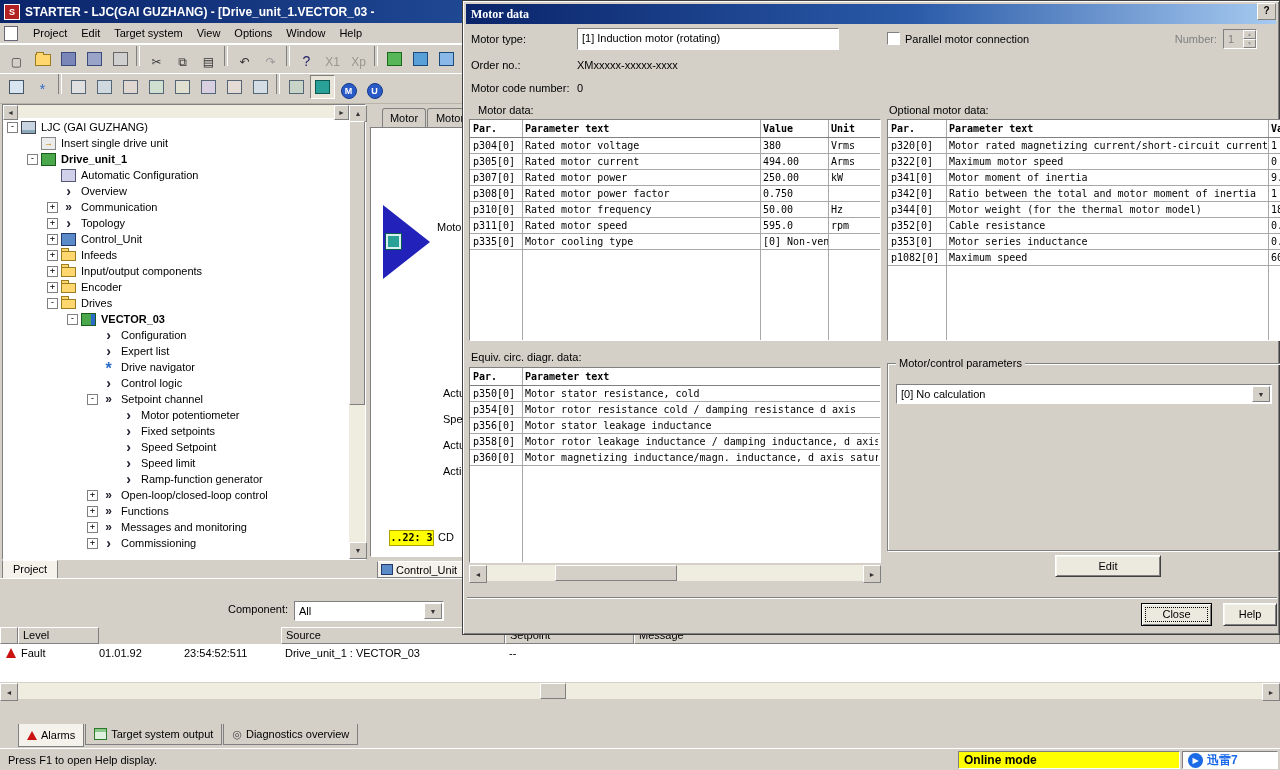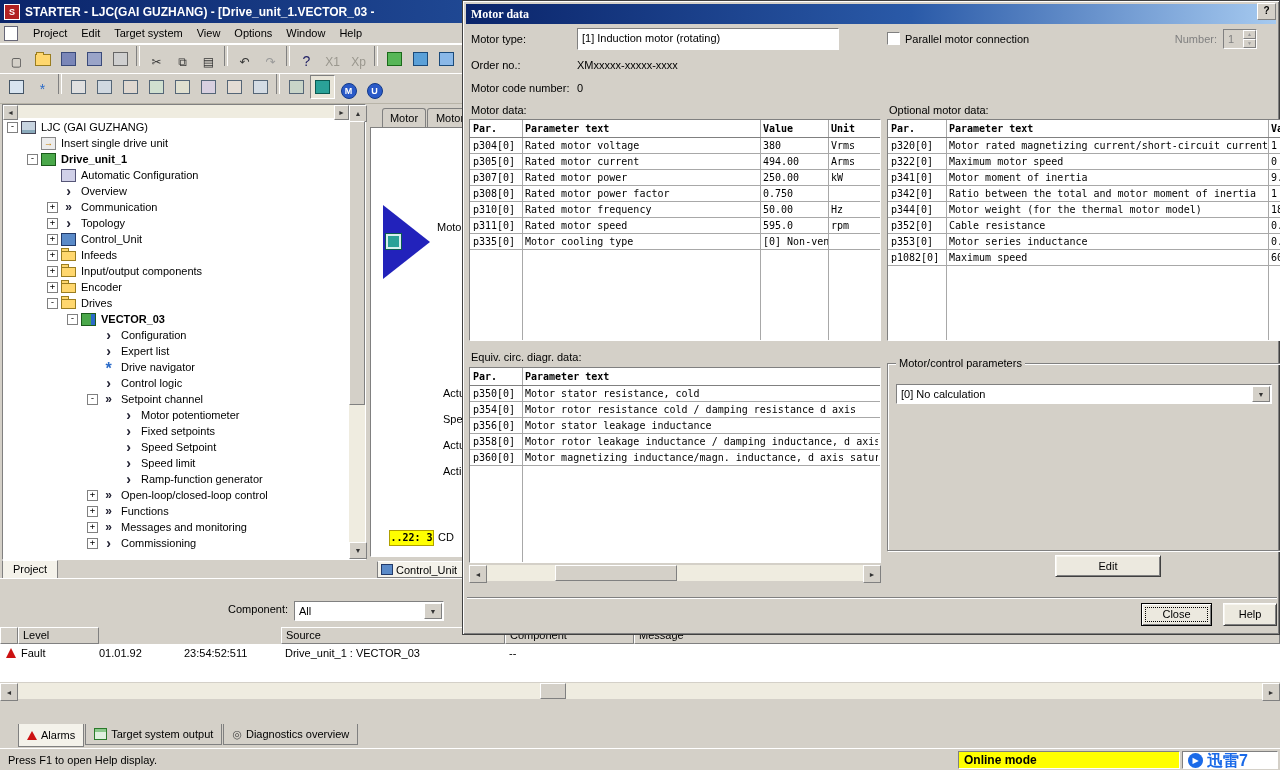--- a/index.html
+++ b/index.html
@@ -120,21 +120,21 @@
   
   .statusbar{position:absolute;left:0;top:748px;width:1280px;height:22px;background:#d4d0c8;border-top:1px solid #fff;}
   .sb-seg{position:absolute;top:2px;height:18px;line-height:17px;border:1px solid;
     border-color:#808080 #fff #fff #808080;box-sizing:border-box;padding:0 5px;overflow:hidden;white-space:nowrap;}
   .sb-help{left:2px;width:710px;border-color:transparent;}
   .sb-conn{left:732px;width:224px;font-family:"DejaVu Sans Mono",monospace;font-size:10px;}
   .sb-mode{left:958px;width:222px;background:#ffff00;font-weight:bold;font-size:12px;}
   .sb-tray{left:1182px;width:96px;background:#fff;display:flex;align-items:center;}
   .thunder-ic{width:15px;height:15px;border-radius:50%;background:#1a6ae8;color:#fff;font-size:8px;
     line-height:15px;text-align:center;margin-right:4px;flex:none;}
-  .thunder-tx{color:#1a6ae8;font-weight:bold;font-size:16px;}
+  .thunder-tx{color:#1a6ae8;font-weight:bold;font-size:12px;}
   
   .dialog{position:absolute;left:462px;top:0;width:818px;height:635px;background:#d4d0c8;
     border:1px solid #404040;box-shadow:inset 1px 1px 0 #fff,inset -1px -1px 0 #808080;box-sizing:border-box;z-index:50;}
   .dlg-titlebar{position:absolute;left:3px;top:3px;right:3px;height:20px;
     background:linear-gradient(90deg,#0a246a 0%,#2a5aa8 55%,#a6caf0 100%);
     display:flex;align-items:center;color:#fff;font-weight:bold;font-size:12px;padding-left:5px;box-sizing:border-box;font-family:Liberation Serif, serif;}
   .dlg-help-btn{position:absolute;right:3px;top:2px;width:17px;height:15px;background:#d4d0c8;
     border:1px solid;border-color:#fff #808080 #808080 #fff;color:#000;font-weight:bold;font-size:10px;
     line-height:14px;text-align:center;}
   .dlg-label{position:absolute;white-space:nowrap;}
@@ -427,21 +427,21 @@
     <div class="combo" style="left:294px;top:22px;width:150px;height:20px;">
       <span class="cv">All</span>
       <span class="combo-btn">▼</span>
     </div>
     <div class="al-headrow">
       <span class="al-hblank"></span>
       <span id="alarm-headers" style="display:flex;flex:1;">
           <span class="al-h al-h0">Level</span>
           <span class="al-h al-h1">Time</span>
           <span class="al-h al-h2">Source</span>
-          <span class="al-h al-h3">Component</span>
+          <span class="al-h al-h3">Setpoint</span>
           <span class="al-h al-h4">Message</span>
         </span>
     </div>
     <div class="al-list" id="alarm-rows">
         <div class="al-row">
           <span class="al-c al-c0">
             <span class="fault-tri"></span>
             <span>Fault</span>
           </span>
           <span class="al-c al-cd">01.01.92</span>
@@ -497,21 +497,21 @@
           <span>▲</span>
           <span>▼</span>
         </span>
     </span>
 
     <span class="dlg-label" style="left:8px;top:58px;">Order no.:</span>
     <span class="dlg-value" style="left:114px;top:58px;">XMxxxxx-xxxxx-xxxx</span>
     <span class="dlg-label" style="left:8px;top:81px;">Motor code number:</span>
     <span class="dlg-value" style="left:114px;top:81px;">0</span>
 
-    <span class="dlg-label" style="left:8px;top:103px;">Motor data:</span>
+    <span class="dlg-label" style="left:15px;top:103px;">Motor data:</span>
     <div class="ptable" id="mtable" style="left:6px;top:118px;width:412px;height:222px;">
       <div class="vl" style="left:52px;"></div>
       <div class="vl" style="left:290px;"></div>
       <div class="vl" style="left:358px;"></div>
     <div class="pt-row pt-head"><span class="pt-cell c0">Par.</span><span class="pt-cell c1">Parameter text</span><span class="pt-cell c2">Value</span><span class="pt-cell c3">Unit</span></div>
         <div class="pt-row"><span class="pt-cell c0">p304[0]</span><span class="pt-cell c1">Rated motor voltage</span><span class="pt-cell c2">380</span><span class="pt-cell c3">Vrms</span></div>
         <div class="pt-row"><span class="pt-cell c0">p305[0]</span><span class="pt-cell c1">Rated motor current</span><span class="pt-cell c2">494.00</span><span class="pt-cell c3">Arms</span></div>
         <div class="pt-row"><span class="pt-cell c0">p307[0]</span><span class="pt-cell c1">Rated motor power</span><span class="pt-cell c2">250.00</span><span class="pt-cell c3">kW</span></div>
         <div class="pt-row"><span class="pt-cell c0">p308[0]</span><span class="pt-cell c1">Rated motor power factor</span><span class="pt-cell c2">0.750</span><span class="pt-cell c3"></span></div>
         <div class="pt-row"><span class="pt-cell c0">p310[0]</span><span class="pt-cell c1">Rated motor frequency</span><span class="pt-cell c2">50.00</span><span class="pt-cell c3">Hz</span></div>

